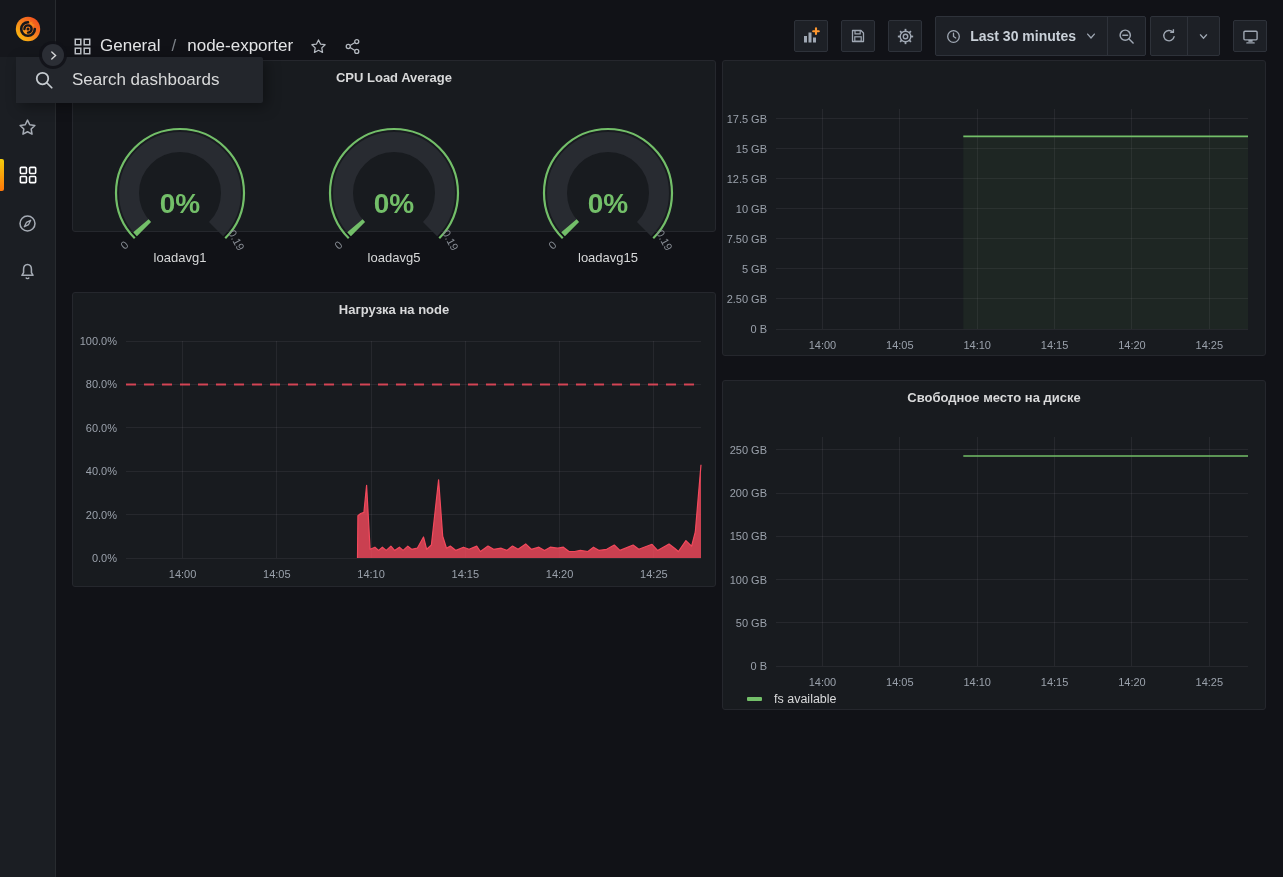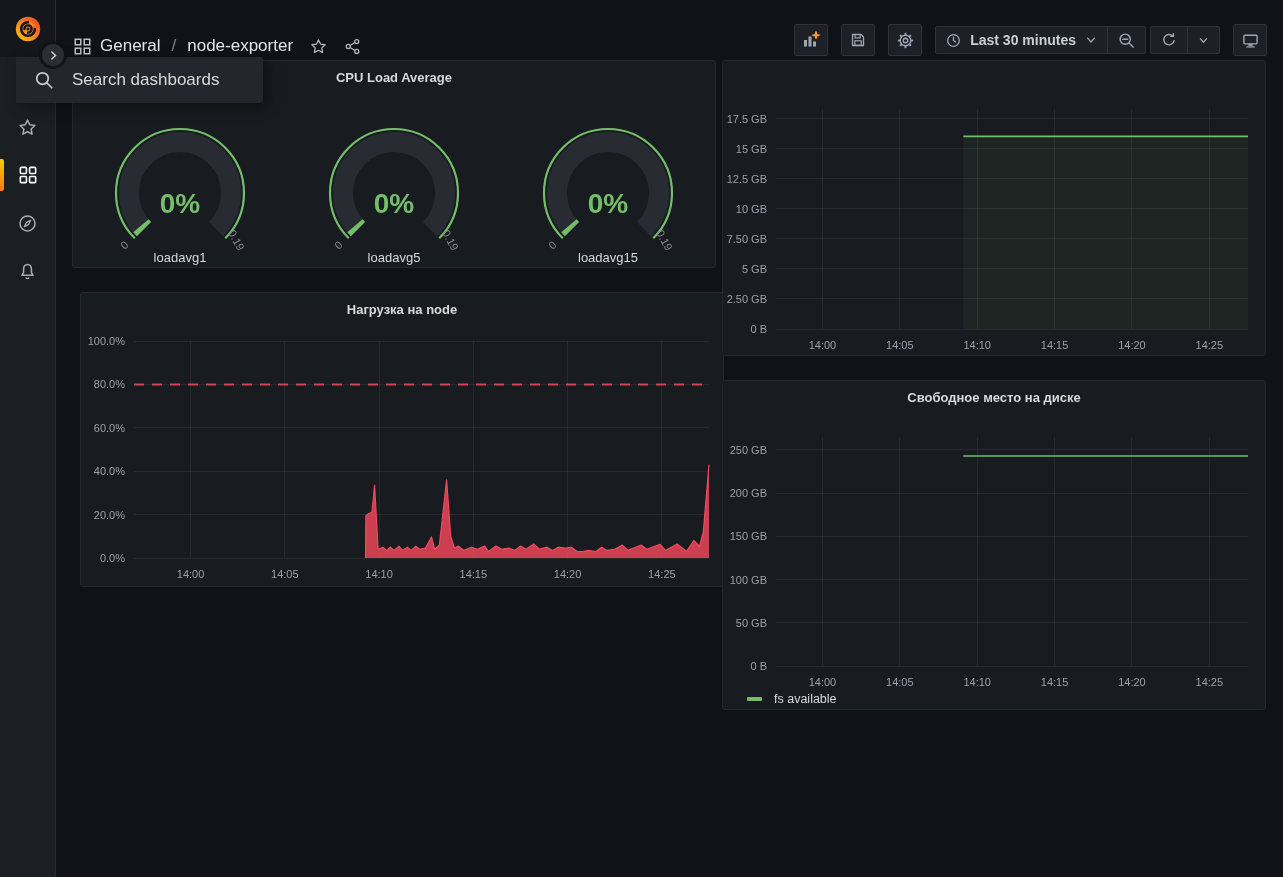--- a/index.html
+++ b/index.html
@@ -34,34 +34,34 @@
   .breadcrumb { display:flex; align-items:center; gap:9px; color:#e3e4e6; font-size:17px; }
   .breadcrumb .sep { color:#7b8087; padding:0 2px; }
   .crumb { cursor:pointer; }
   .bc-icon { color:#c0c4ca; display:flex; }
   .bc-action { color:#b4b9c0; display:flex; margin-left:8px; cursor:pointer; }
 
   .toolbar { display:flex; align-items:center; gap:13px; }
   .tbtn { height:32px; min-width:32px; background:#1d2026; border:1px solid #2e323a; border-radius:2px;
           color:#9fa7b3; display:flex; align-items:center; justify-content:center; cursor:pointer; }
   .tbtn.single { width:34px; }
-  .tgroup { height:28px; display:flex; align-items:stretch; background:#1d2026;
+  .tgroup { height:40px; display:flex; align-items:stretch; background:#1d2026;
             border:1px solid #2e323a; border-radius:2px; }
   .tgroup .seg { display:flex; align-items:center; justify-content:center; padding:0 10px;
                  color:#9fa7b3; cursor:pointer; }
   .tgroup .seg + .seg { border-left:1px solid #2e323a; }
   .time-label { color:#c9d0d8; font-size:14px; font-weight:700; margin:0 9px 0 9px; }
   .refresh-group { margin-left:-9px; }
 
   
   .panel { position:absolute; background:#181b1f; border:1px solid #25272d; border-radius:3px; }
   .panel-title { position:absolute; top:9px; left:0; right:0; text-align:center; font-size:13px;
                  font-weight:700; color:#d8d9da; cursor:pointer; }
-  .panel-cpu  { left:72px;  top:60px;  width:644px; height:208px; }
-  .panel-load { left:72px;  top:292px; width:644px; height:295px;margin-left:8px; }
+  .panel-cpu  { left:72px;  top:60px;  width:644px; height:172px; }
+  .panel-load { left:72px;  top:292px; width:644px; height:295px; }
   .panel-ram  { left:722px; top:60px;  width:544px; height:296px; }
   .panel-disk { left:722px; top:380px; width:544px; height:330px; }
 
   .chart-svg { position:absolute; left:0; top:0; }
   .grid { stroke:rgba(204,204,220,0.08); stroke-width:1; shape-rendering:crispEdges; }
   .tick { fill:#9aa1ab; font-size:11px; font-family:"Liberation Sans",sans-serif; }
 
   
   .gauge-row { position:absolute; left:0; right:0; top:40px; display:flex; }
   .gauge-cell { flex:1; display:flex; flex-direction:column; align-items:center; }

